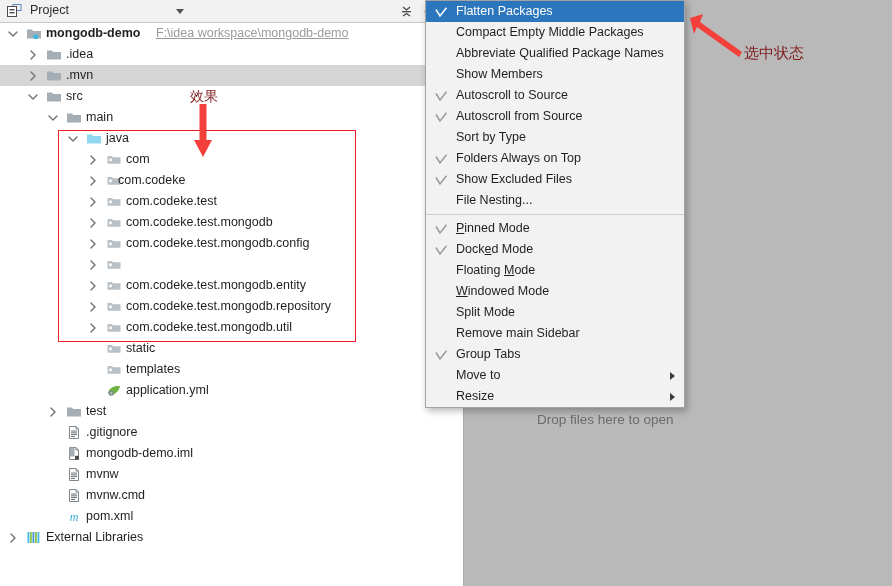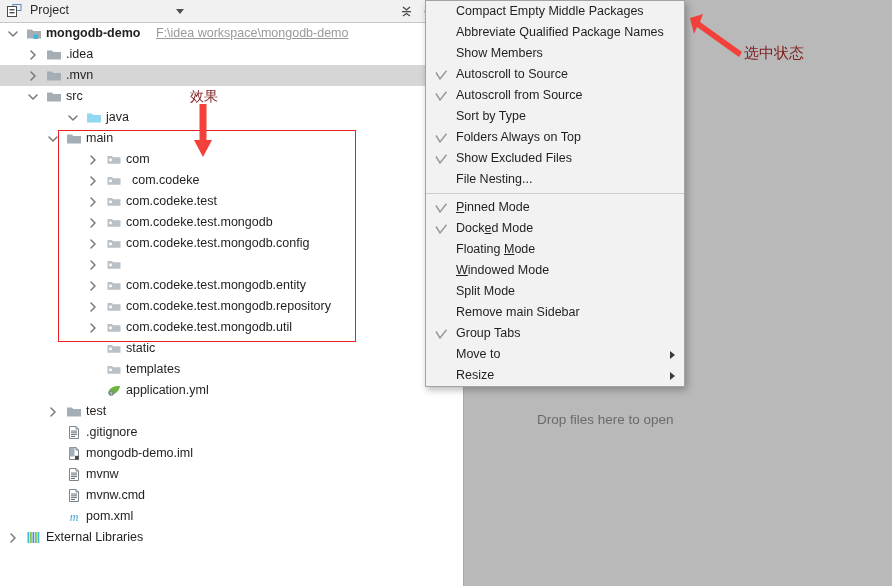--- a/index.html
+++ b/index.html
@@ -147,42 +147,42 @@
           <svg width="11" height="11" viewBox="0 0 11 11">
             <path d="M1 3 L5 7 L9 3" fill="none" stroke="#787878" stroke-width="1.5" stroke-linecap="round" stroke-linejoin="round"></path>
           </svg>
         </span>
         <span class="ico" style="left: 46px;"><svg width="16" height="15" viewBox="0 0 16 15">
             <path d="M1 3.5 L6 3.5 L7.2 5 L15 5 L15 12.5 L1 12.5 Z" fill="#a6aeb5"></path>
           </svg></span>
         <span class="lbl" style="left: 66px;">src</span>
       </div>
       <div class="row">
+        <span class="twisty" style="left: 48px;">
+          <svg width="11" height="11" viewBox="0 0 11 11">
+            <path d="M1 3 L5 7 L9 3" fill="none" stroke="#787878" stroke-width="1.5" stroke-linecap="round" stroke-linejoin="round"></path>
+          </svg>
+        </span>
+        <span class="ico" style="left: 66px;"><svg width="16" height="15" viewBox="0 0 16 15">
+            <path d="M1 3.5 L6 3.5 L7.2 5 L15 5 L15 12.5 L1 12.5 Z" fill="#a6aeb5"></path>
+          </svg></span>
+        <span class="lbl" style="left: 86px;">main</span>
+      </div>
+      <div class="row">
         <span class="twisty" style="left: 68px;">
           <svg width="11" height="11" viewBox="0 0 11 11">
             <path d="M1 3 L5 7 L9 3" fill="none" stroke="#787878" stroke-width="1.5" stroke-linecap="round" stroke-linejoin="round"></path>
           </svg>
         </span>
         <span class="ico" style="left: 86px;"><svg width="16" height="15" viewBox="0 0 16 15">
             <path d="M1 3.5 L6 3.5 L7.2 5 L15 5 L15 12.5 L1 12.5 Z" fill="#8fd8ef"></path>
           </svg></span>
         <span class="lbl" style="left: 106px;">java</span>
       </div>
       <div class="row">
-        <span class="twisty" style="left: 48px;">
-          <svg width="11" height="11" viewBox="0 0 11 11">
-            <path d="M1 3 L5 7 L9 3" fill="none" stroke="#787878" stroke-width="1.5" stroke-linecap="round" stroke-linejoin="round"></path>
-          </svg>
-        </span>
-        <span class="ico" style="left: 66px;"><svg width="16" height="15" viewBox="0 0 16 15">
-            <path d="M1 3.5 L6 3.5 L7.2 5 L15 5 L15 12.5 L1 12.5 Z" fill="#a6aeb5"></path>
-          </svg></span>
-        <span class="lbl" style="left: 86px;">main</span>
-      </div>
-      <div class="row">
         <span class="twisty" style="left: 88px;">
           <svg width="11" height="11" viewBox="0 0 11 11">
             <path d="M3 1 L7 5 L3 9" fill="none" stroke="#787878" stroke-width="1.5" stroke-linecap="round" stroke-linejoin="round"></path>
           </svg>
         </span>
         <span class="ico" style="left: 106px;"><svg width="16" height="15" viewBox="0 0 16 15">
             <path d="M1.5 4 L6 4 L7 5.3 L14.5 5.3 L14.5 11.8 L1.5 11.8 Z" fill="#b9c0c6"></path>
             <rect x="3.2" y="6.6" width="2.6" height="2.6" fill="#ffffff"></rect>
           </svg></span>
         <span class="lbl" style="left: 126px;">com</span>
@@ -190,21 +190,21 @@
       <div class="row">
         <span class="twisty" style="left: 88px;">
           <svg width="11" height="11" viewBox="0 0 11 11">
             <path d="M3 1 L7 5 L3 9" fill="none" stroke="#787878" stroke-width="1.5" stroke-linecap="round" stroke-linejoin="round"></path>
           </svg>
         </span>
         <span class="ico" style="left: 106px;"><svg width="16" height="15" viewBox="0 0 16 15">
             <path d="M1.5 4 L6 4 L7 5.3 L14.5 5.3 L14.5 11.8 L1.5 11.8 Z" fill="#b9c0c6"></path>
             <rect x="3.2" y="6.6" width="2.6" height="2.6" fill="#ffffff"></rect>
           </svg></span>
-        <span class="lbl" style="left: 132px;">com.codeke</span>
+        <span class="lbl" style="left: 118px;">com.codeke</span>
       </div>
       <div class="row">
         <span class="twisty" style="left: 88px;">
           <svg width="11" height="11" viewBox="0 0 11 11">
             <path d="M3 1 L7 5 L3 9" fill="none" stroke="#787878" stroke-width="1.5" stroke-linecap="round" stroke-linejoin="round"></path>
           </svg>
         </span>
         <span class="ico" style="left: 106px;"><svg width="16" height="15" viewBox="0 0 16 15">
             <path d="M1.5 4 L6 4 L7 5.3 L14.5 5.3 L14.5 11.8 L1.5 11.8 Z" fill="#b9c0c6"></path>
             <rect x="3.2" y="6.6" width="2.6" height="2.6" fill="#ffffff"></rect>
@@ -403,20 +403,25 @@
 <svg id="arrow-down" width="22" height="56" viewBox="0 0 22 56">
   <polygon points="7.5,0 14.5,0 14.5,36 20,36 11,53 2,36 7.5,36" fill="#f4403a"></polygon>
 </svg>
 
 <div class="cn-label" style="left:744px;top:44px;font-size:15px;">选中状态</div>
 <svg id="arrow-topright" width="56" height="48" viewBox="0 0 56 48">
   <polygon points="0,6 13,2 10,10 52,40 49,45 7,15 4,22" fill="#f4403a"></polygon>
 </svg>
 
 <div id="context-menu">
+    <div class="mi highlight"><span class="chk">
+        <svg width="13" height="11" viewBox="0 0 13 11">
+          <path d="M1 2.5 L5 9 L11.5 0.8" fill="none" stroke="#ffffff" stroke-width="1.5"></path>
+        </svg>
+      </span><span>Flatten Packages</span></div>
     <div class="mi"><span>Compact Empty Middle Packages</span></div>
     <div class="mi"><span>Abbreviate Qualified Package Names</span></div>
     <div class="mi"><span>Show Members</span></div>
     <div class="mi"><span class="chk">
         <svg width="13" height="11" viewBox="0 0 13 11">
           <path d="M1 2.5 L5 9 L11.5 0.8" fill="none" stroke="#9a9a9a" stroke-width="1.5"></path>
         </svg>
       </span><span>Autoscroll to Source</span></div>
     <div class="mi"><span class="chk">
         <svg width="13" height="11" viewBox="0 0 13 11">

